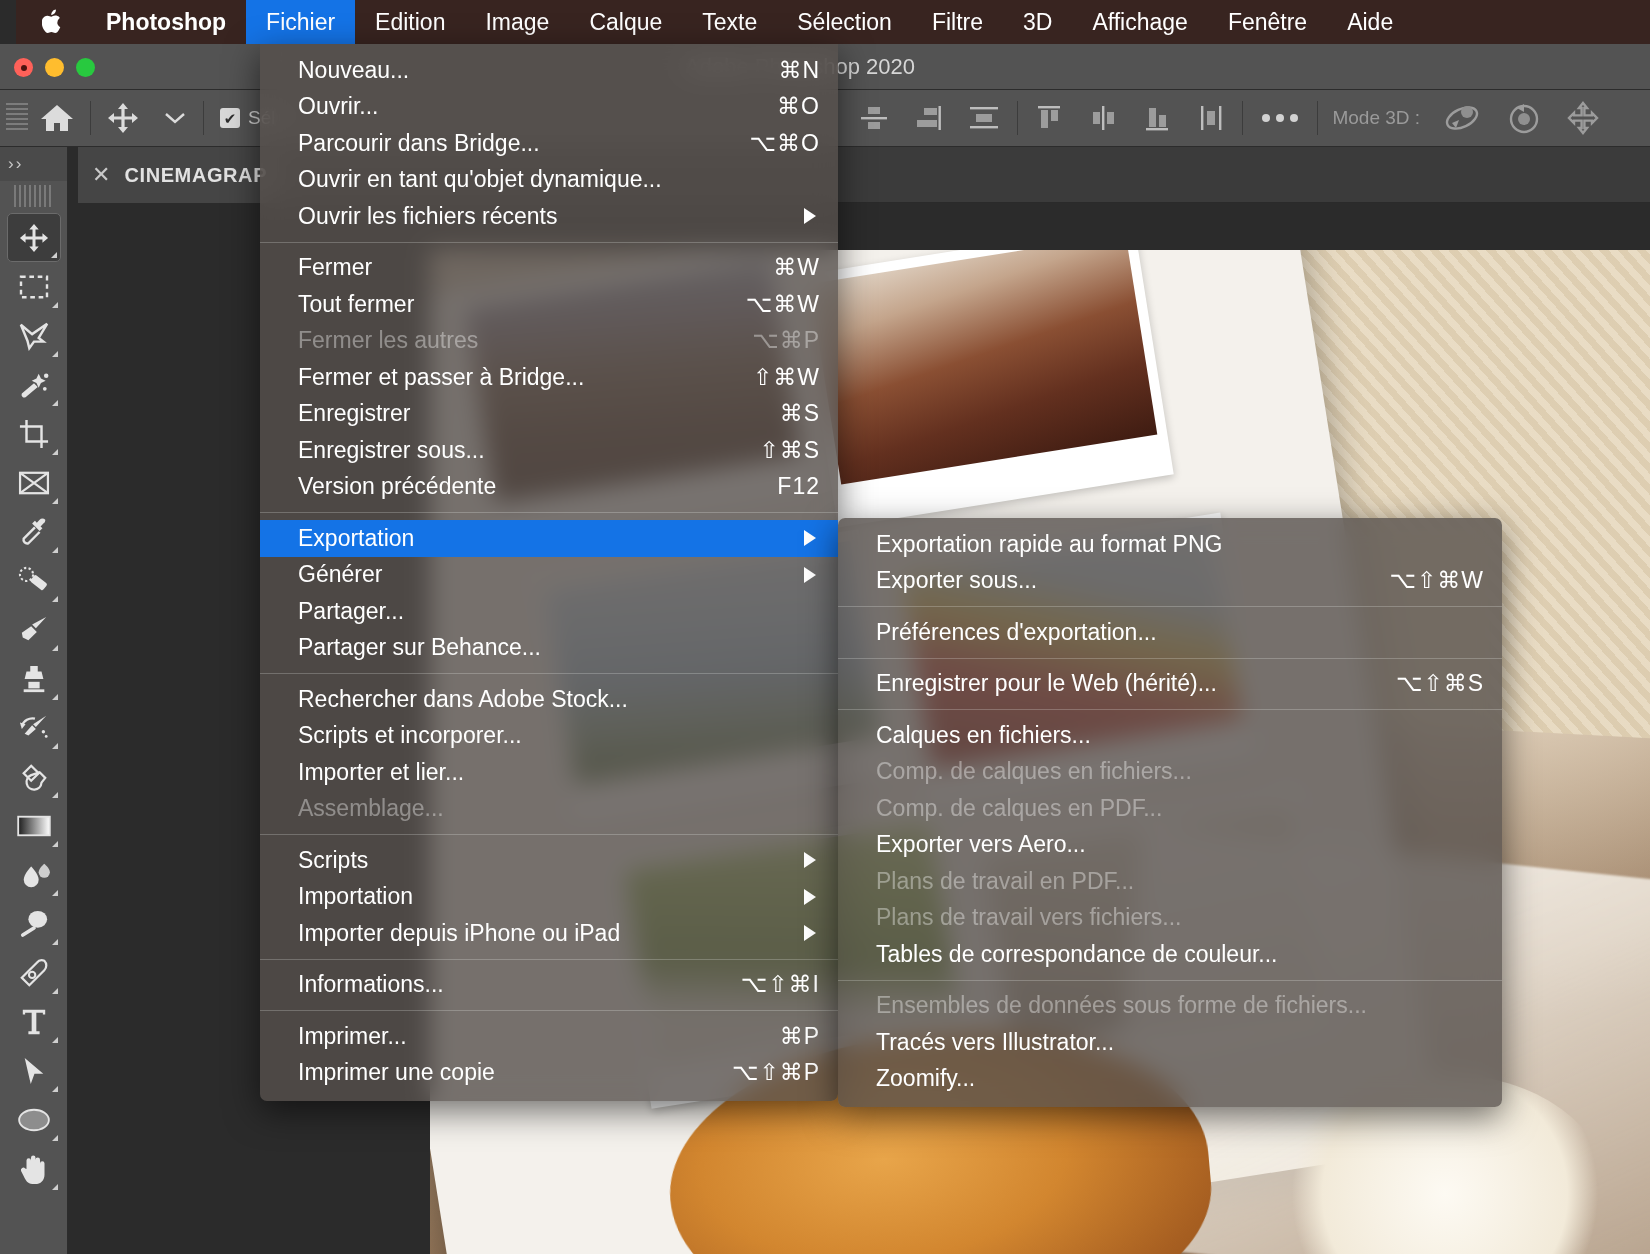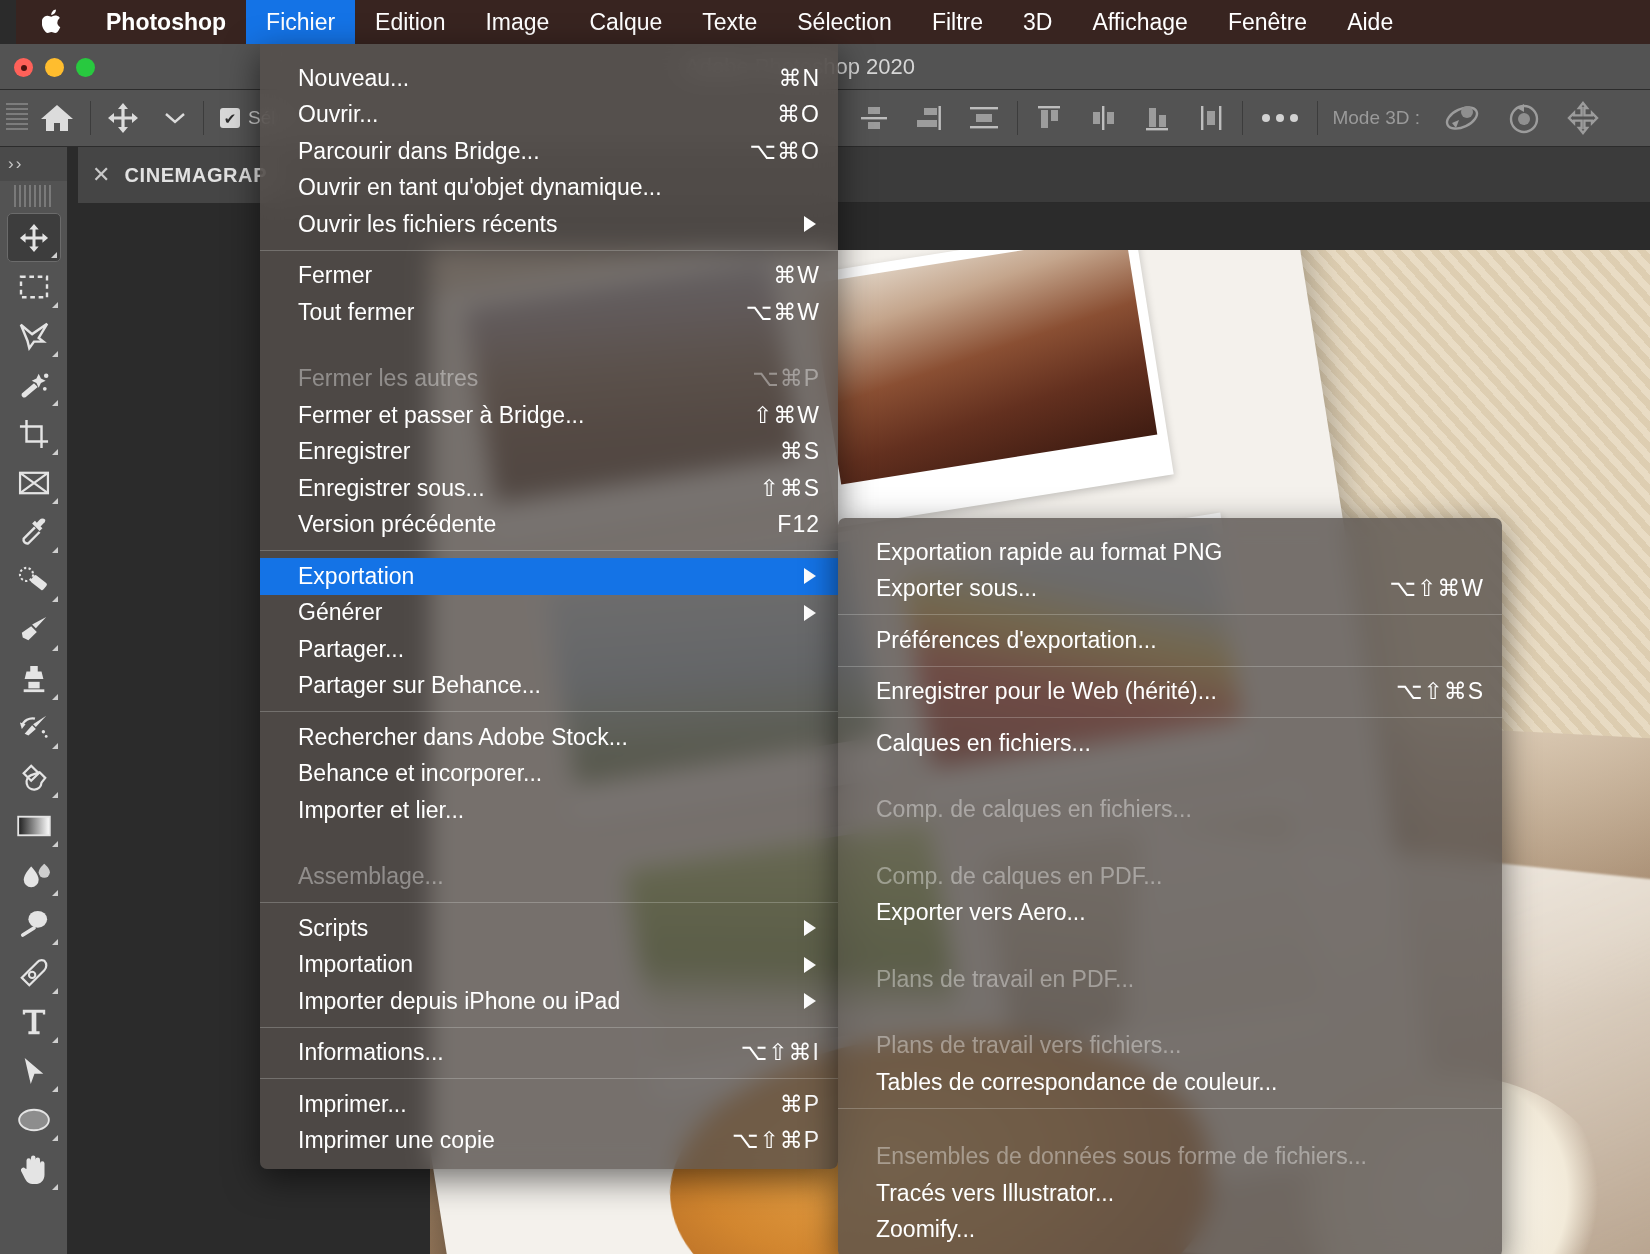--- a/index.html
+++ b/index.html
@@ -149,21 +149,21 @@
   .macbar .mb-item.selected { background: #1473e6; text-align: center; }
 
   
   .menu {
     position: absolute; z-index: 50;
     background: rgba(86,80,76,0.80);
     backdrop-filter: blur(12px);
     -webkit-backdrop-filter: blur(12px);
     border-radius: 0 0 7px 7px;
     box-shadow: 0 10px 34px rgba(0,0,0,0.55);
-    padding: 16px 0 10px 0;
+    padding: 8px 0 10px 0;
     color: #ffffff;
   }
   #file-menu { left: 260px; top: 44px; width: 578px; }
   #export-menu { left: 838px; top: 518px; width: 664px; border-radius: 7px; }
 
   .mi {
     position: relative; display: flex; align-items: center;
     height: 36.5px; padding: 0 18px 0 38px; font-size: 23px; white-space: nowrap;
   }
   .mi .mi-label { flex: 0 0 auto; }
@@ -172,21 +172,21 @@
     display: flex; align-items: center; font-size: 23px; letter-spacing: 1px;
   }
   .mi .mi-arrow {
     position: absolute; right: 22px; top: 0; height: 36.5px; display: flex; align-items: center;
   }
   .mi .mi-arrow::after {
     content: ""; width: 0; height: 0;
     border-top: 8px solid transparent; border-bottom: 8px solid transparent;
     border-left: 12px solid #ffffff;
   }
-  .mi.disabled { color: rgba(255,255,255,0.38); margin-top: 30px; }
+  .mi.disabled { color: rgba(255,255,255,0.38); }
   .mi.disabled .mi-key { color: rgba(255,255,255,0.38); }
   .mi.hl { background: #1473e6; }
   .mi.hl .mi-arrow::after { border-left-color: #ffffff; }
   .msep { height: 1px; background: rgba(255,255,255,0.22); margin: 7px 0; }
 </style>
 </head>
 <body>
 
 <div id="root">
 
@@ -575,21 +575,21 @@
         <span class="mi-label">Partager...</span>
       </div>
       <div class="mi">
         <span class="mi-label">Partager sur Behance...</span>
       </div>
       <div class="msep"></div>
       <div class="mi">
         <span class="mi-label">Rechercher dans Adobe Stock...</span>
       </div>
       <div class="mi">
-        <span class="mi-label">Behance et incorporer...</span>
+        <span class="mi-label">Scripts et incorporer...</span>
       </div>
       <div class="mi">
         <span class="mi-label">Importer et lier...</span>
       </div>
       <div class="mi disabled">
         <span class="mi-label">Assemblage...</span>
       </div>
       <div class="msep"></div>
       <div class="mi">
         <span class="mi-label">Scripts</span>

